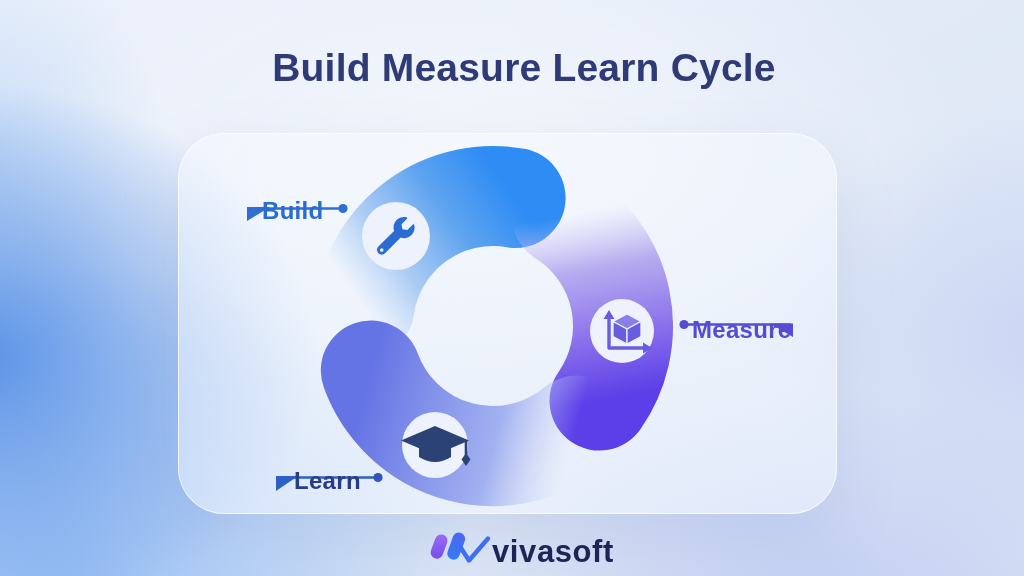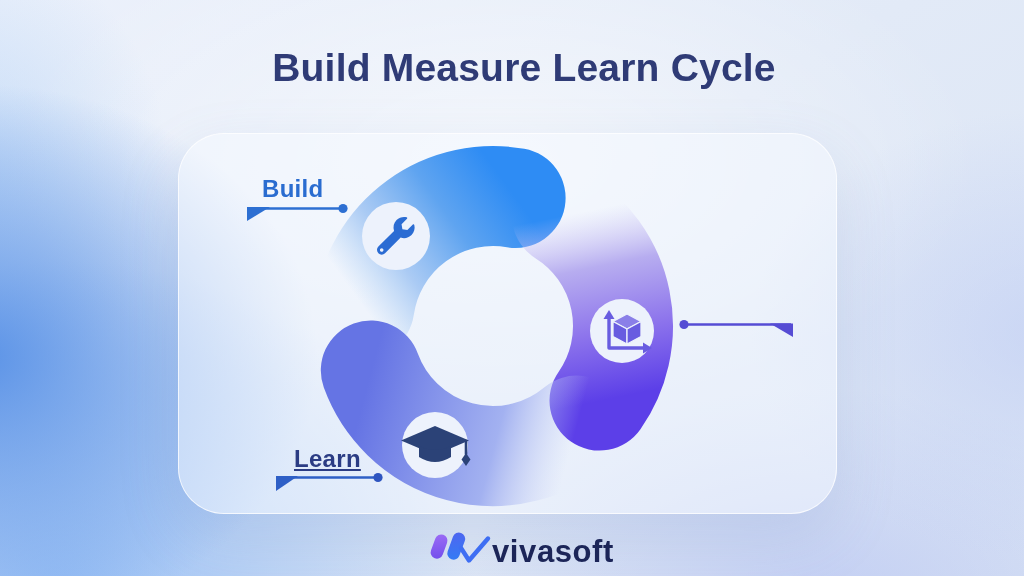--- a/index.html
+++ b/index.html
@@ -20,24 +20,24 @@
     border-radius:46px;
     background:rgba(246,249,255,0.5);
     border:1.5px solid rgba(255,255,255,0.75);
     box-shadow:0 24px 60px rgba(110,140,195,0.18);
   }
   .diagram-svg{position:absolute;left:0;top:0;}
   .page-title{
     position:absolute;left:0;right:0;top:46px;text-align:center;
     font-size:39px;font-weight:bold;letter-spacing:0.2px;color:#2F3B76;margin-left:24px;
   }
-  .step-label{position:absolute;font-size:24px;font-weight:bold;letter-spacing:0.3px;}
+  .step-label{position:absolute;font-size:24px;font-weight:bold;letter-spacing:0.3px;margin-top:22px;}
   .label-build{left:262px;top:175px;color:#2A6CD0;}
   .label-measure{left:692px;top:294px;color:#564CD4;}
-  .label-learn{left:294px;top:445px;color:#2B3C84;text-decoration:underline;}
+  .label-learn{left:294px;top:445px;color:#2B3C84;}
   .logo-text{
     position:absolute;left:492px;top:534px;
     font-size:31px;font-weight:bold;letter-spacing:0.6px;color:#1C2558;
   }
 </style>
 </head>
 <body>
 
 <div class="stage">
 
@@ -123,17 +123,18 @@
     </g>
 
     <g>
       <rect x="433" y="534" width="12.5" height="25" rx="6.2" fill="url(#gradMarkP)" transform="rotate(20 439 546)"></rect>
       <rect x="450" y="532" width="12.5" height="28" rx="6.2" fill="url(#gradMarkB)" transform="rotate(20 456 546)"></rect>
       <path d="M461 548 L469 560.5 L488 538.5" fill="none" stroke="#3E6EF3" stroke-width="4.4" stroke-linecap="round" stroke-linejoin="round"></path>
     </g>
   </svg>
 
   <div class="step-label label-build">Build</div>
+  <div class="step-label label-measure">Measure</div>
   <div class="step-label label-learn">Learn</div>
 
   <div class="logo-text">vivasoft</div>
 
 </div>
 
 </body></html>

